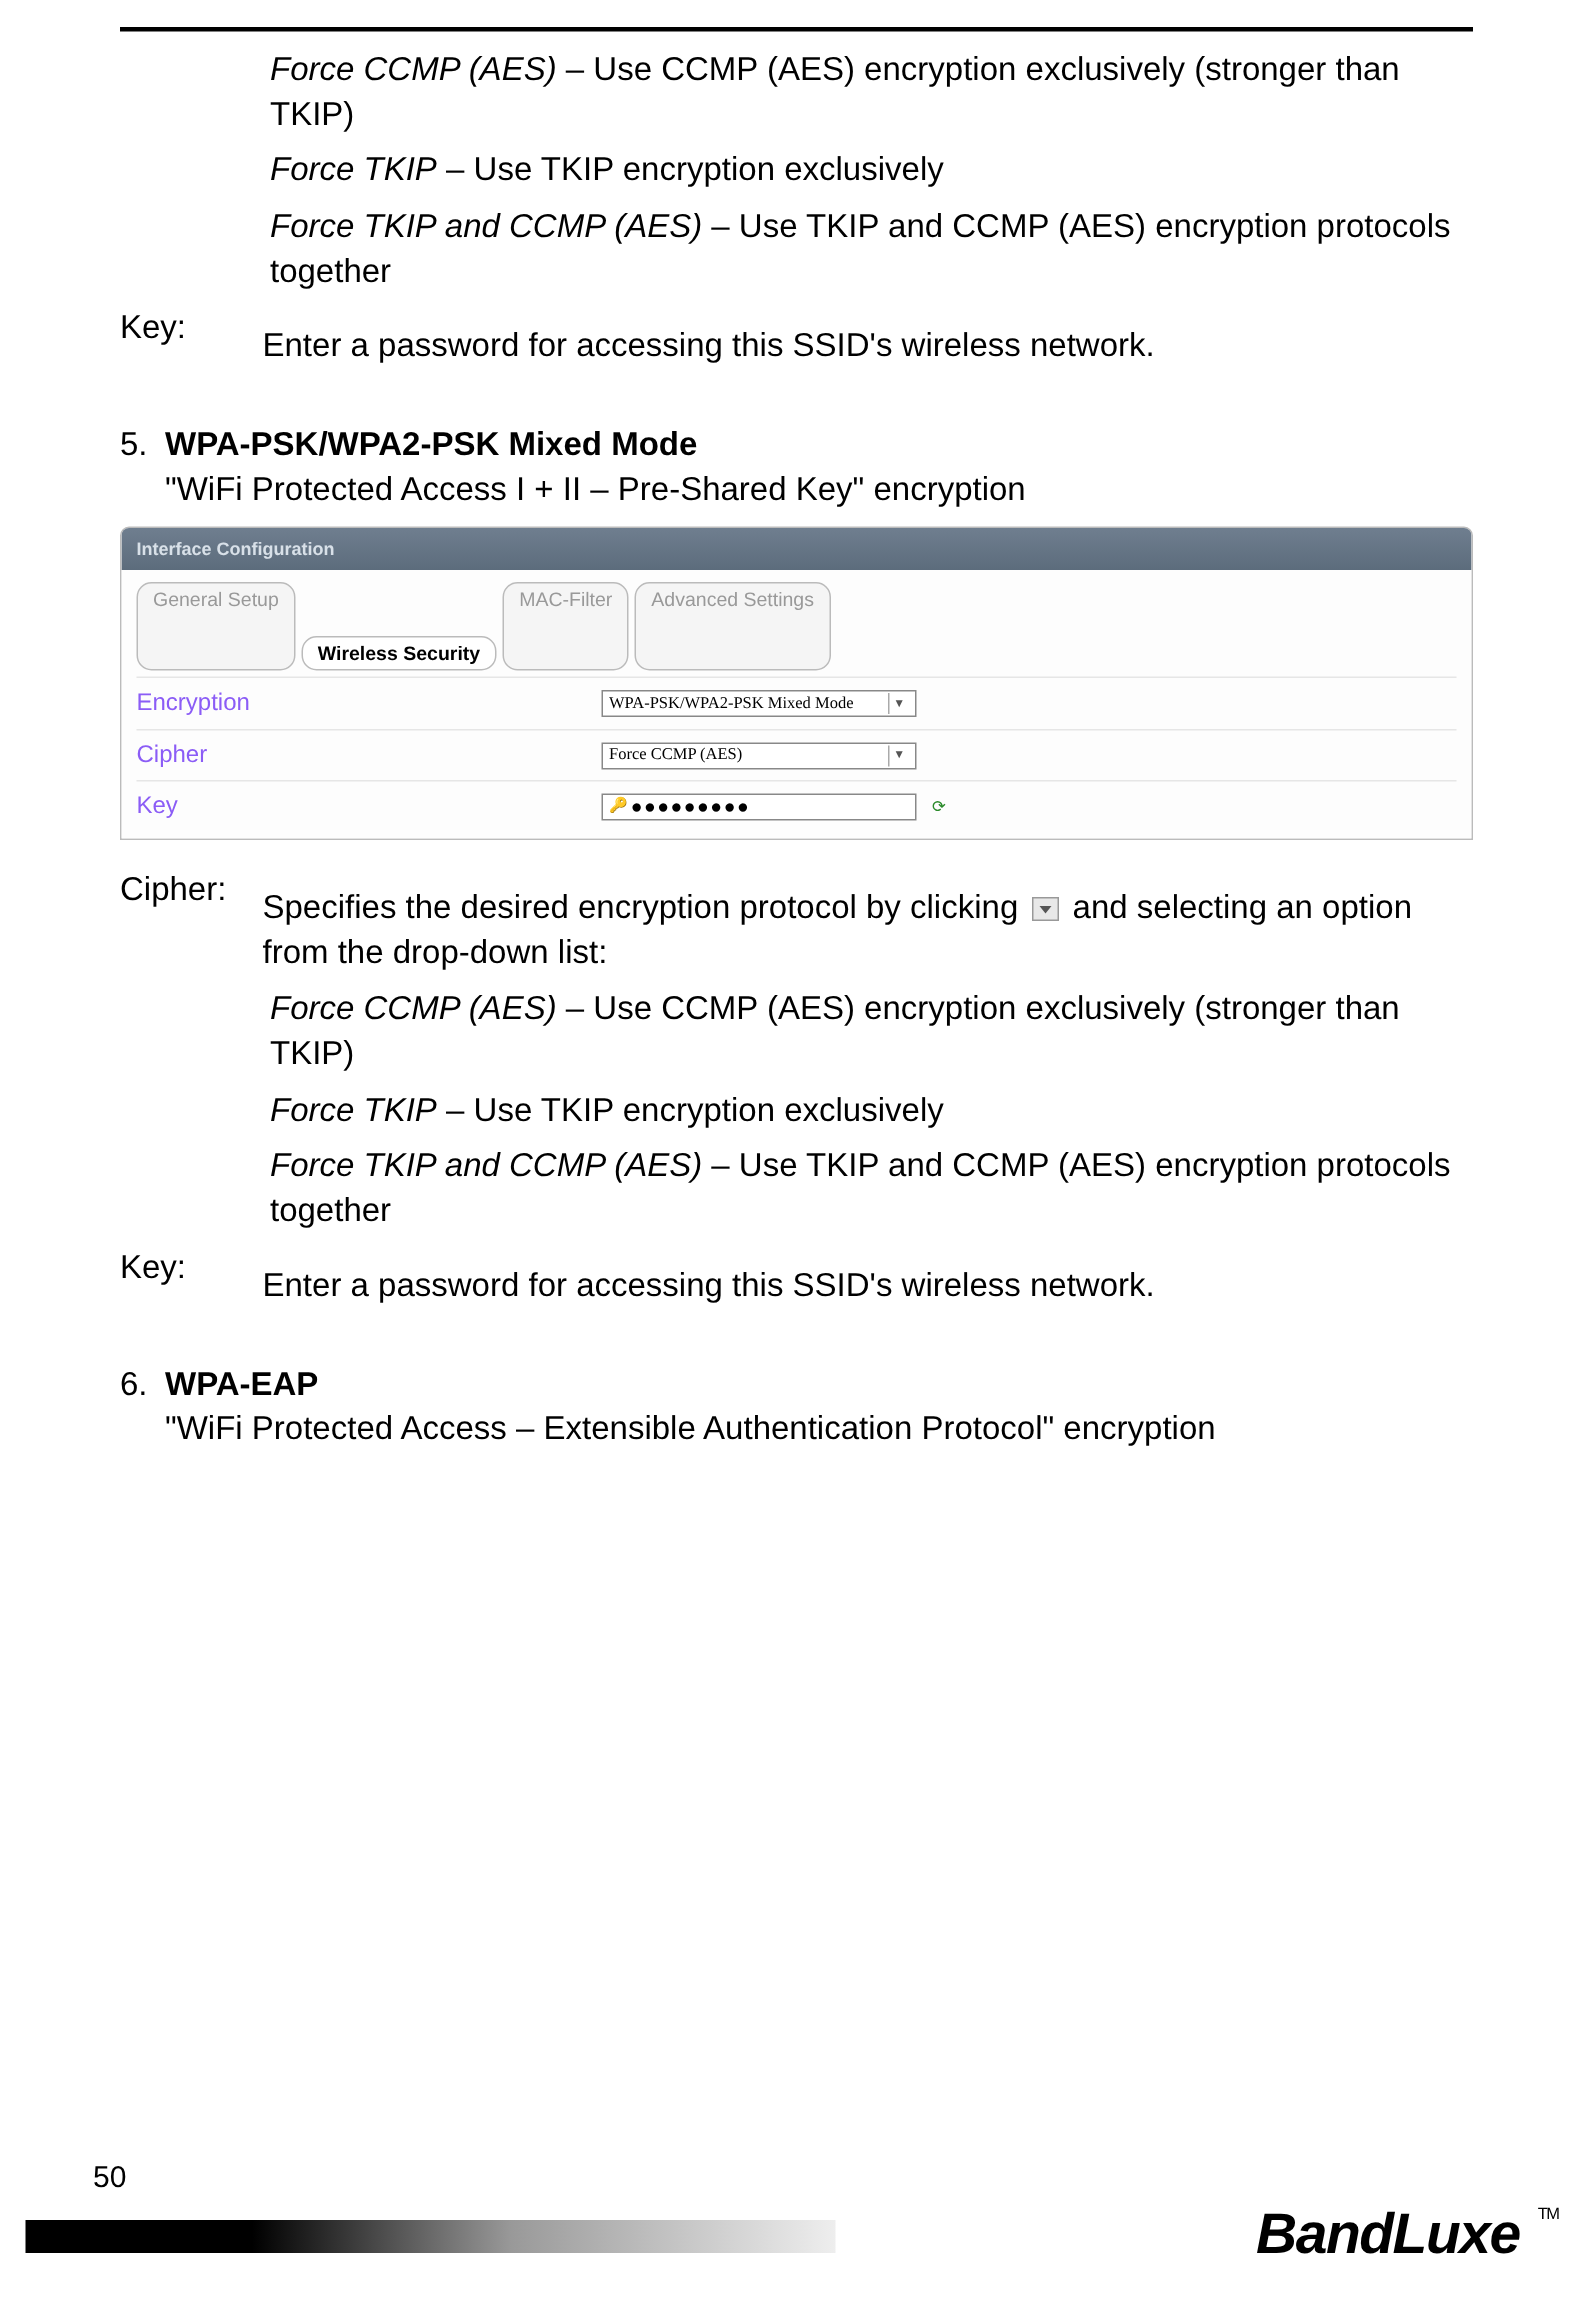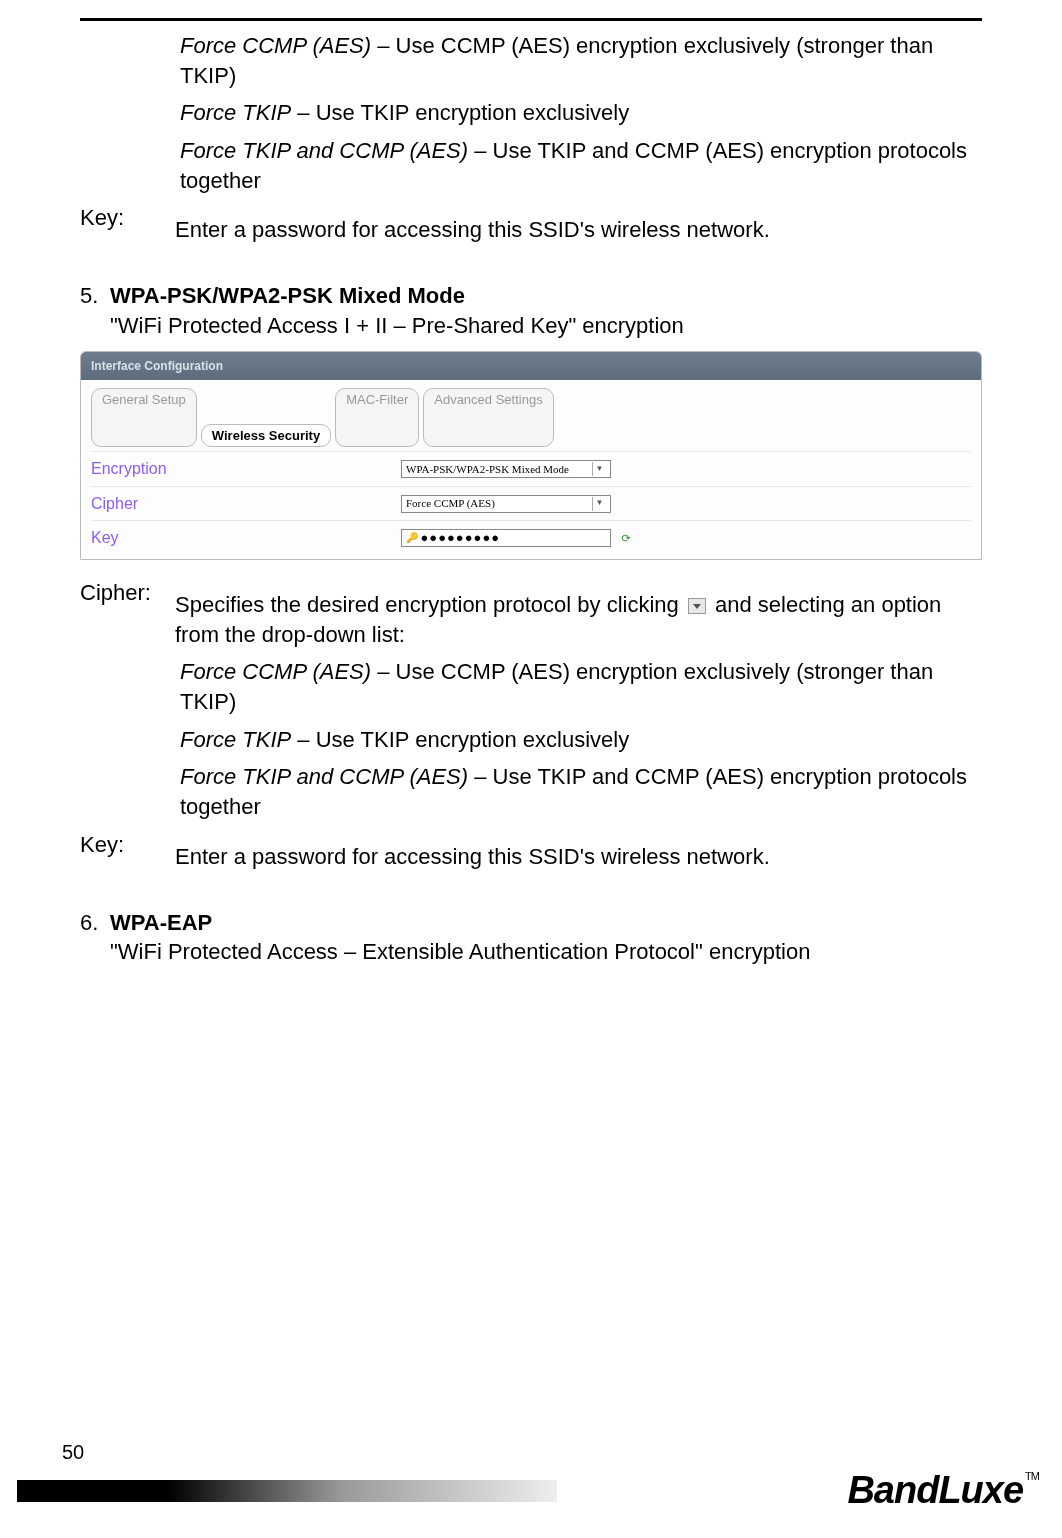--- a/index.html
+++ b/index.html
@@ -149,21 +149,21 @@
       margin-right: 40px;
       font-family: Arial, sans-serif;
       font-size: 38px;
       font-weight: bold;
       font-style: italic;
       letter-spacing: -1px;
       color: #000;
       display: flex;
       align-items: flex-start;
     }
-    .footer-logo .tm { font-size: 11px; font-style: normal; font-weight: normal; margin-top: 4px; margin-left: 2px; }
+    .footer-logo .tm { font-size: 11px; font-style: normal; font-weight: normal; margin-top: 4px; margin-left: 12px; }
   </style>
 </head>
 <body>
 
 <div class="top-rule"></div>
 
 <div class="indented">
   <div class="option-line">
     <span class="italic">Force CCMP (AES)</span><span> – </span><span>Use CCMP (AES) encryption exclusively (stronger than TKIP)</span>
   </div>

